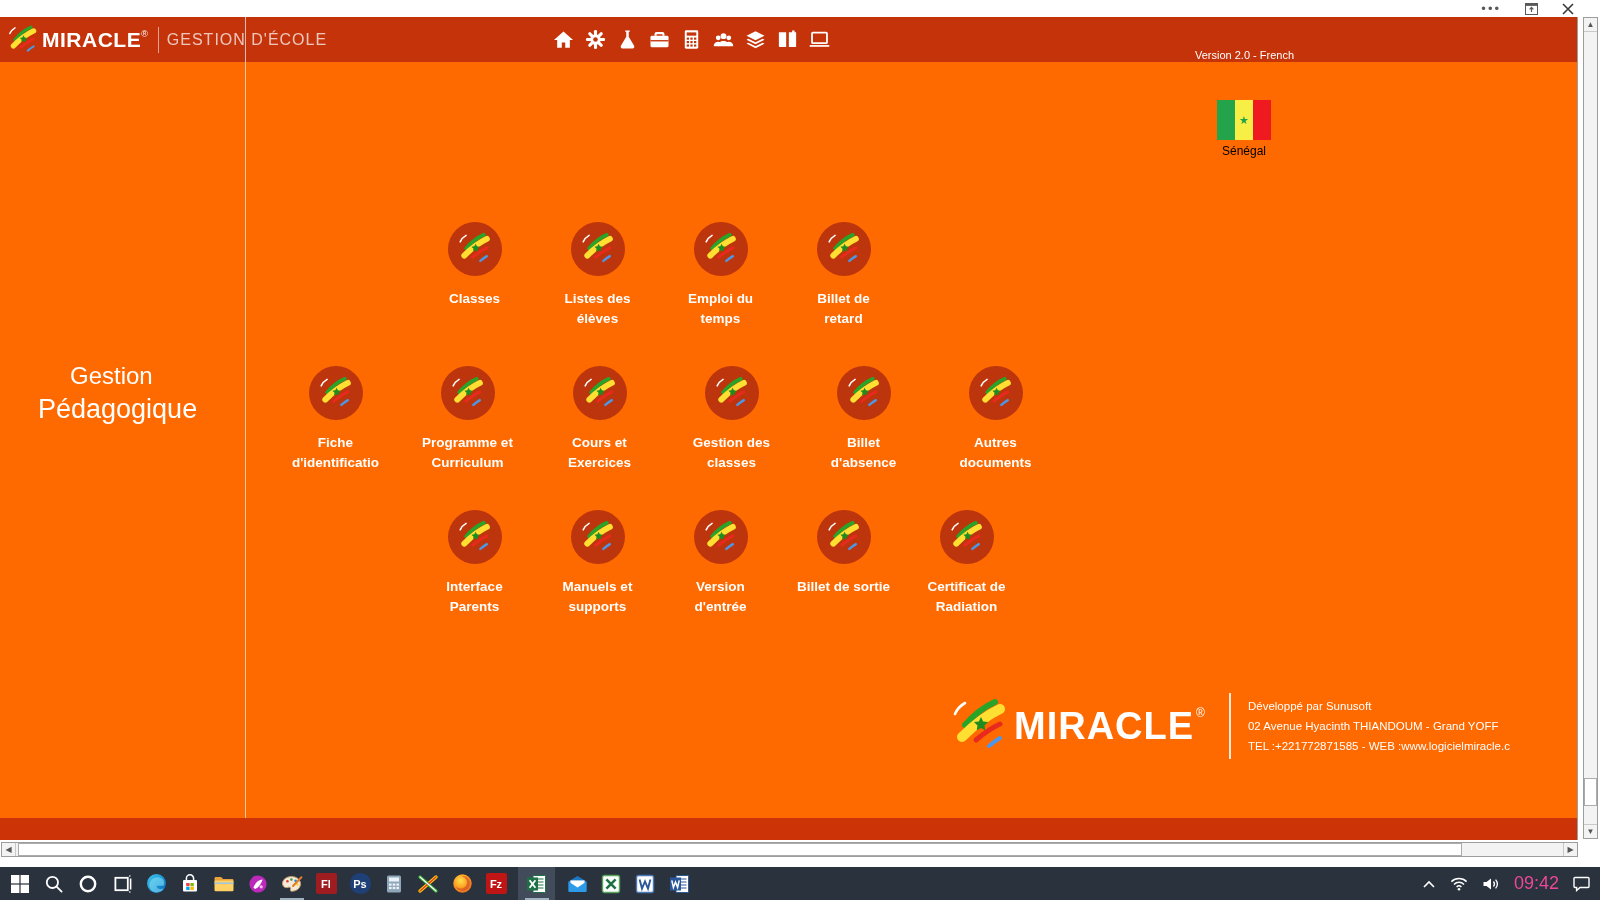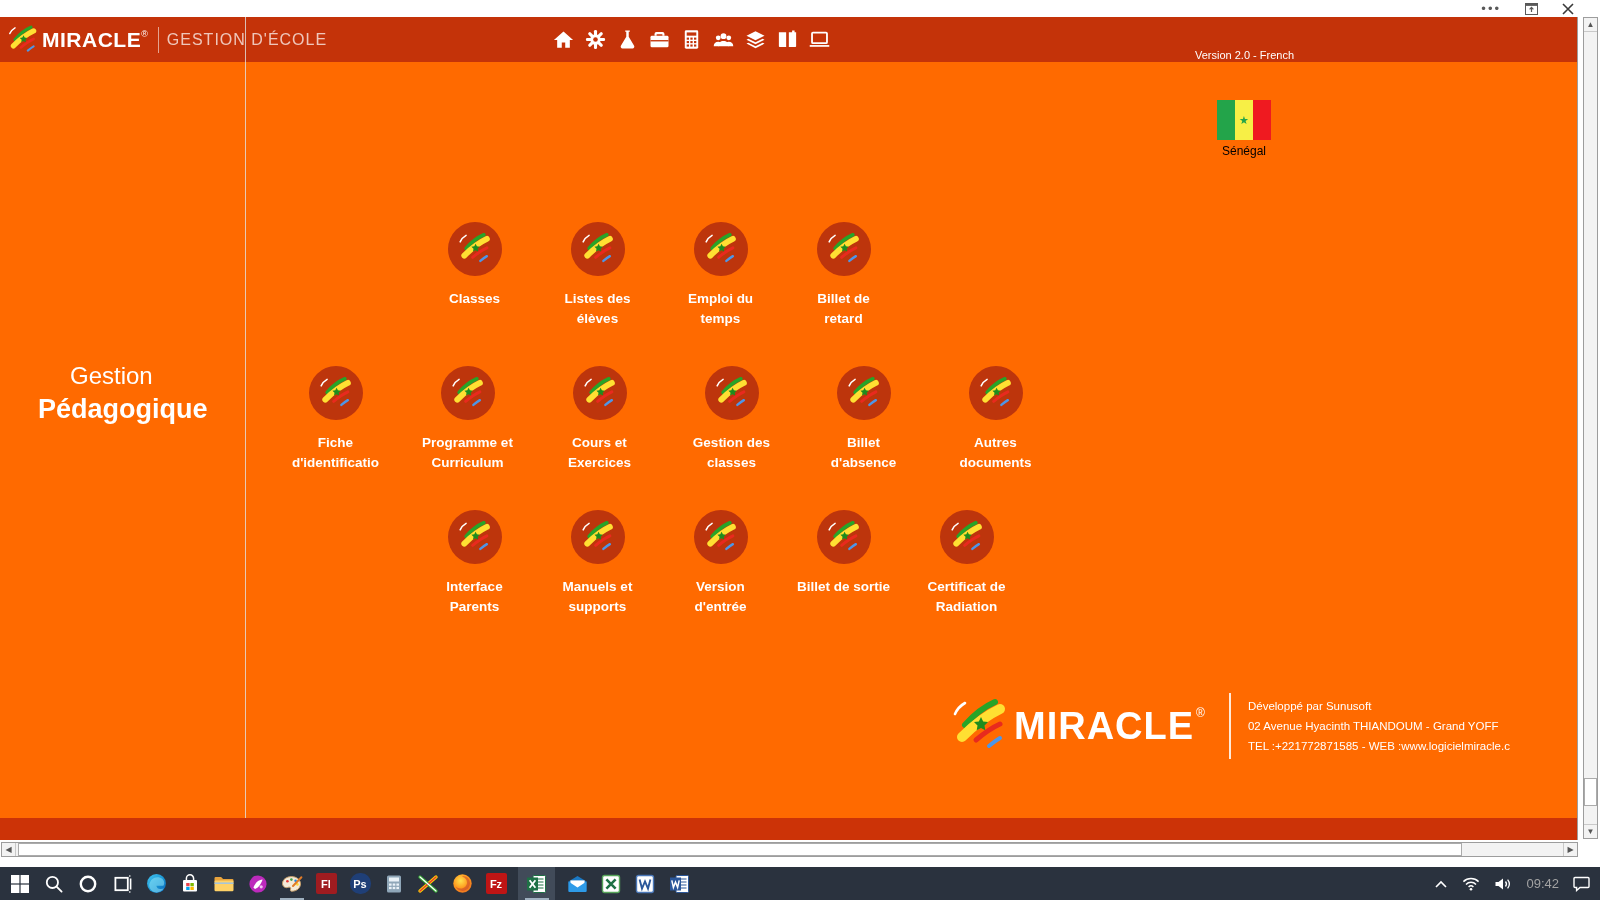--- a/index.html
+++ b/index.html
@@ -29,21 +29,21 @@
   .brand-sub { color:rgba(255,255,255,.72); font-size:16px; letter-spacing:1px; }
   .nav-icons { position:absolute; left:551px; top:0; height:45px; display:flex; align-items:center; gap:7px; }
   .nav-ico { width:25px; height:25px; display:flex; align-items:center; justify-content:center; cursor:pointer; }
   .nav-ico svg { width:23px; height:23px; display:block; }
   .version { position:absolute; left:1195px; top:32px; color:#fff; font-size:11px; }
 
   
   .v-divider { position:absolute; left:245px; top:0; width:1px; height:822px; background:rgba(225,225,225,.8); }
   .side-title { position:absolute; left:38px; top:343px; color:#fff; }
   .side-title .l1 { font-size:24px; font-weight:normal; line-height:32px;margin-left:32px; }
-  .side-title .l2 { font-size:27px; font-weight:bold; line-height:34px; }
+  .side-title .l2 { font-size:27px; font-weight:normal; line-height:34px; }
 
   .flag-box { position:absolute; left:1217px; top:83px; width:54px; text-align:center; }
   .flag { width:54px; height:40px; display:flex; cursor:pointer; }
   .flag > div { flex:1; }
   .flag .g { background:#23A44A; }
   .flag .y { background:#F7EF46; color:#23A44A; font-size:11px; line-height:40px; text-align:center; }
   .flag .r { background:#EF1A20; }
   .flag-label { margin-top:4px; color:#000; font-size:12px; }
 
   .grid-row { position:absolute; display:flex; }
@@ -90,21 +90,21 @@
              display:flex; align-items:center; }
   .task-icons { display:flex; align-items:center; height:33px; padding-left:8px; gap:10px; }
   .task-btn { position:relative; height:33px; display:flex; align-items:center; justify-content:center;
               min-width:24px; cursor:pointer; }
   .task-btn svg { display:block; }
   .task-btn.active { background:#414B59; padding:0 8px; }
   .run-line { position:absolute; left:50%; transform:translateX(-50%); bottom:0; width:24px; height:2px; background:#9FB0BF; }
   .sq-letter { width:21px; height:21px; border-radius:2px; color:#fff; font-size:11px; font-weight:bold;
                display:flex; align-items:center; justify-content:center; }
   .tray { position:absolute; right:10px; top:0; height:33px; display:flex; align-items:center; gap:14px; }
-  .tray-time { color:#a3a3a3; font-size:13px; cursor:pointer; }
+  .tray-time { color:#ec4899; font-size:18px; cursor:pointer; }
   .tray svg { display:block; }
 </style>
 </head>
 <body>
 
 <div class="screen">
 
   <div class="titlebar">
     <div class="tb-controls">
       <span class="tb-dots">•••</span>

